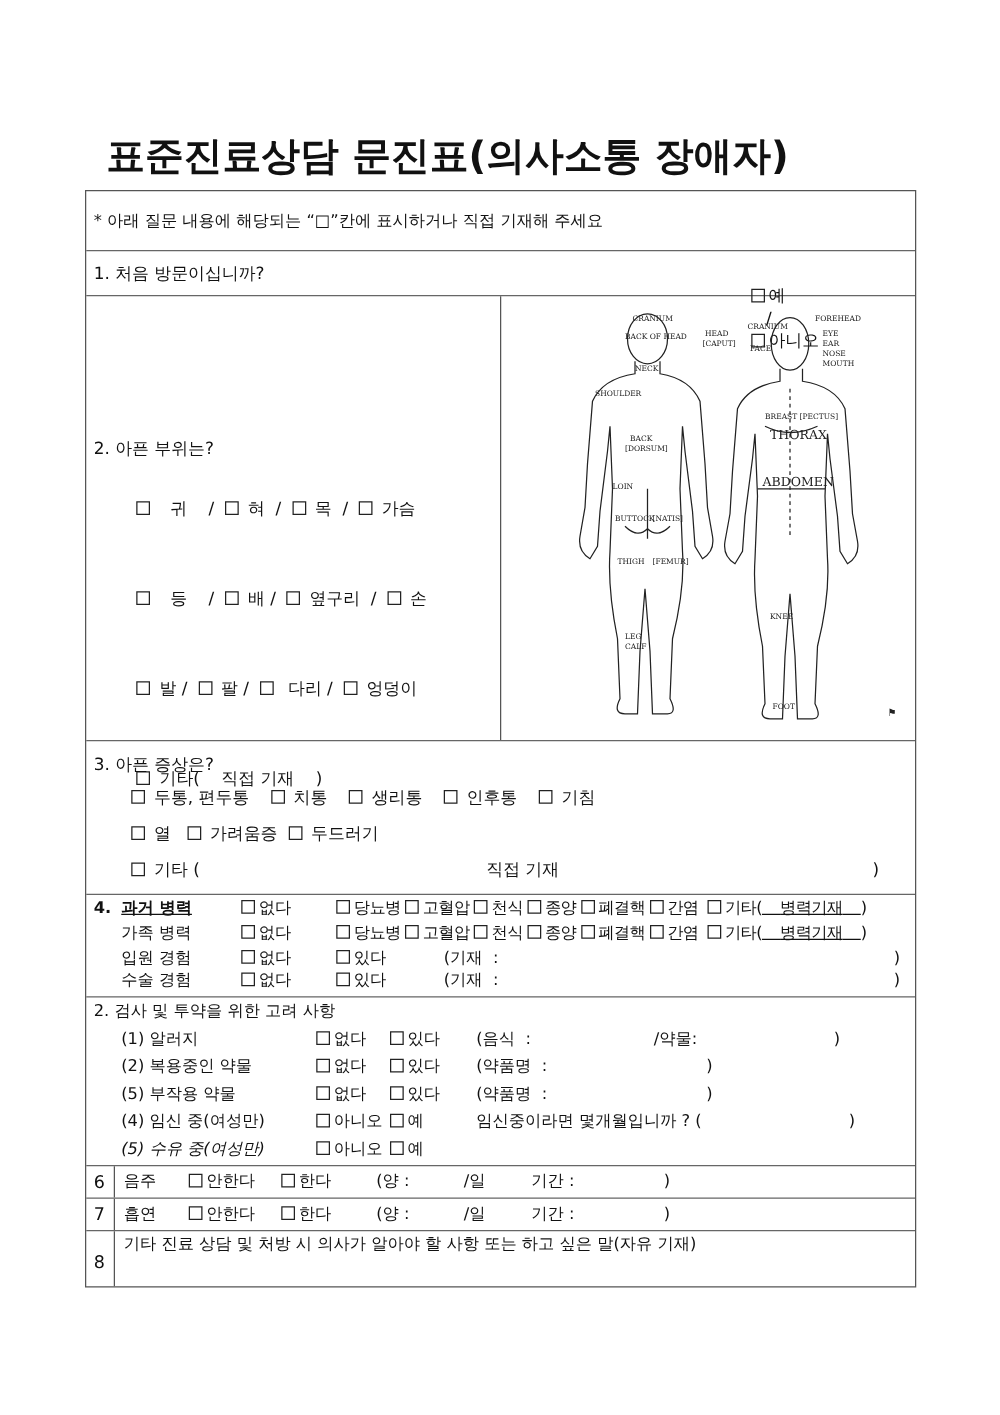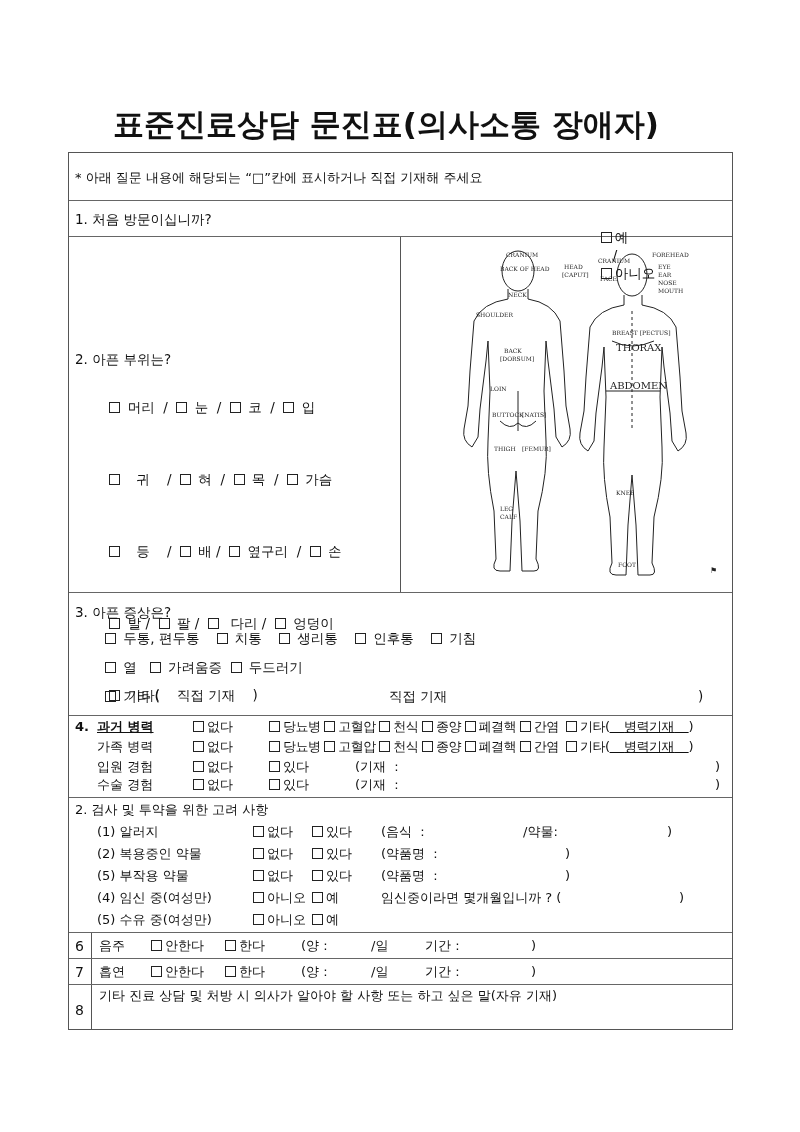--- a/index.html
+++ b/index.html
@@ -1,19 +1,19 @@
 <!DOCTYPE html>
 <html><head>
 <meta charset="utf-8">
 <style>
   html, body { margin: 0; padding: 0; background: #ffffff; }
   body { width: 800px; height: 1132px; position: relative; overflow: hidden;
          font-family: "DejaVu Sans", "Liberation Sans", sans-serif; color: #111; }
   .title { position: absolute; left: 0; top: 104px; width: 716px; text-align: center;
-           font-size: 31px; font-weight: bold; letter-spacing: 0px; color: #111; padding-left: 28px; }
+           font-size: 31px; font-weight: bold; letter-spacing: 0px; color: #111; }
   .form { position: absolute; left: 68px; top: 152px; width: 665px; height: 878px;
           border: 1.5px solid #555; box-sizing: border-box; }
   .row { position: absolute; left: 0; width: 100%; box-sizing: border-box;
          border-bottom: 1.3px solid #666; font-size: 13.5px; }
   .row.last { border-bottom: none; }
   .txt { position: absolute; white-space: pre; line-height: 18px; }
   .cb { display: inline-block; width: 11px; height: 11px; border: 1px solid #222;
         box-sizing: border-box; vertical-align: -1px; margin-right: 3px; }
   .vdiv { position: absolute; top: 0; bottom: 0; border-left: 1.5px solid #555; }
   .numcell { position: absolute; left: 0; top: 0; bottom: 0; width: 22px;
@@ -38,23 +38,20 @@
       <span class="cb"></span><span>예</span>
       <span style="margin:0 12px;">/</span>
       <span class="cb"></span><span>아니오</span>
     </span>
   </div>
 
   <div class="row" style="top:84px;height:356px;">
     <div class="vdiv" style="left:331px;"></div>
     <div style="position:absolute;left:6px;top:110px;font-size:13.5px;line-height:24px;">
       <div>2. 아픈 부위는?</div>
-      <div style="white-space:pre;">
-        <span class="cb"></span> <span>머리</span>  /  <span class="cb"></span> <span>눈</span>  /  <span class="cb"></span> <span>코</span>  /  <span class="cb"></span> <span>입</span>
-      </div>
       <div style="white-space:pre;">
         <span class="cb"></span>   <span>귀</span>    /  <span class="cb"></span> <span>혀</span>  /  <span class="cb"></span> <span>목</span>  /  <span class="cb"></span> <span>가슴</span>
       </div>
       <div style="white-space:pre;">
         <span class="cb"></span>   <span>등</span>    /  <span class="cb"></span> <span>배</span> /  <span class="cb"></span> <span>옆구리</span>  /  <span class="cb"></span> <span>손</span>
       </div>
       <div style="white-space:pre;">
         <span class="cb"></span> <span>발</span> /  <span class="cb"></span> <span>팔</span> /  <span class="cb"></span>  <span>다리</span> /  <span class="cb"></span> <span>엉덩이</span>
       </div>
       <div style="white-space:pre;">
@@ -163,21 +160,21 @@
     <span class="txt" style="left:243px;top:69px;"><span class="cb"></span><span>있다</span></span>
     <span class="txt" style="left:312px;top:69px;">(약품명  :</span>
     <span class="txt" style="left:496px;top:69px;">)</span>
 
     <span class="txt" style="left:28px;top:91px;">(4) 임신 중(여성만)</span>
     <span class="txt" style="left:184px;top:91px;"><span class="cb"></span><span>아니오</span></span>
     <span class="txt" style="left:243px;top:91px;"><span class="cb"></span><span>예</span></span>
     <span class="txt" style="left:312px;top:91px;">임신중이라면 몇개월입니까 ? (</span>
     <span class="txt" style="left:610px;top:91px;">)</span>
 
-    <span class="txt" style="left:28px;top:113px;">(5) 수유 중(여성만)</span>
+    <span class="txt" style="left:28px;top:113px;font-style:italic;">(5) 수유 중(여성만)</span>
     <span class="txt" style="left:184px;top:113px;"><span class="cb"></span><span>아니오</span></span>
     <span class="txt" style="left:243px;top:113px;"><span class="cb"></span><span>예</span></span>
   </div>
 
   <div class="row" style="top:780px;height:26px;font-size:13px;">
     <div class="numcell">
         <span class="txt" style="left:6px;top:4px;">6</span>
       </div>
     <span class="txt" style="left:30px;top:4px;">음주</span>
     <span class="txt" style="left:82px;top:4px;"><span class="cb"></span><span>안한다</span></span>

